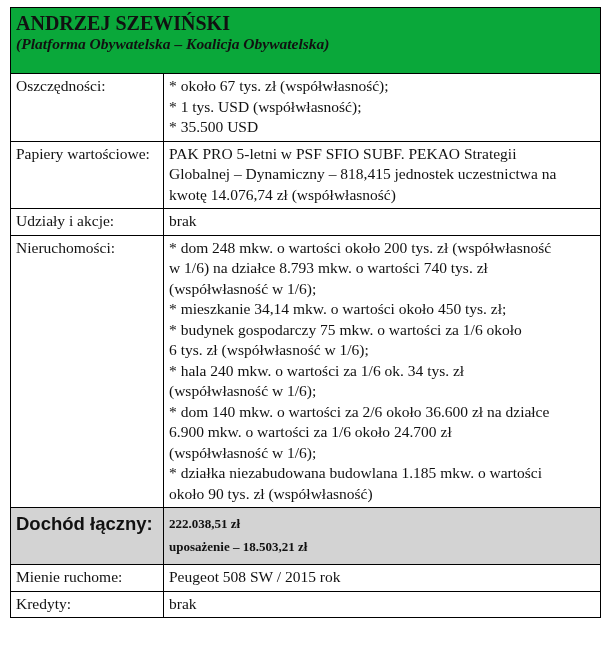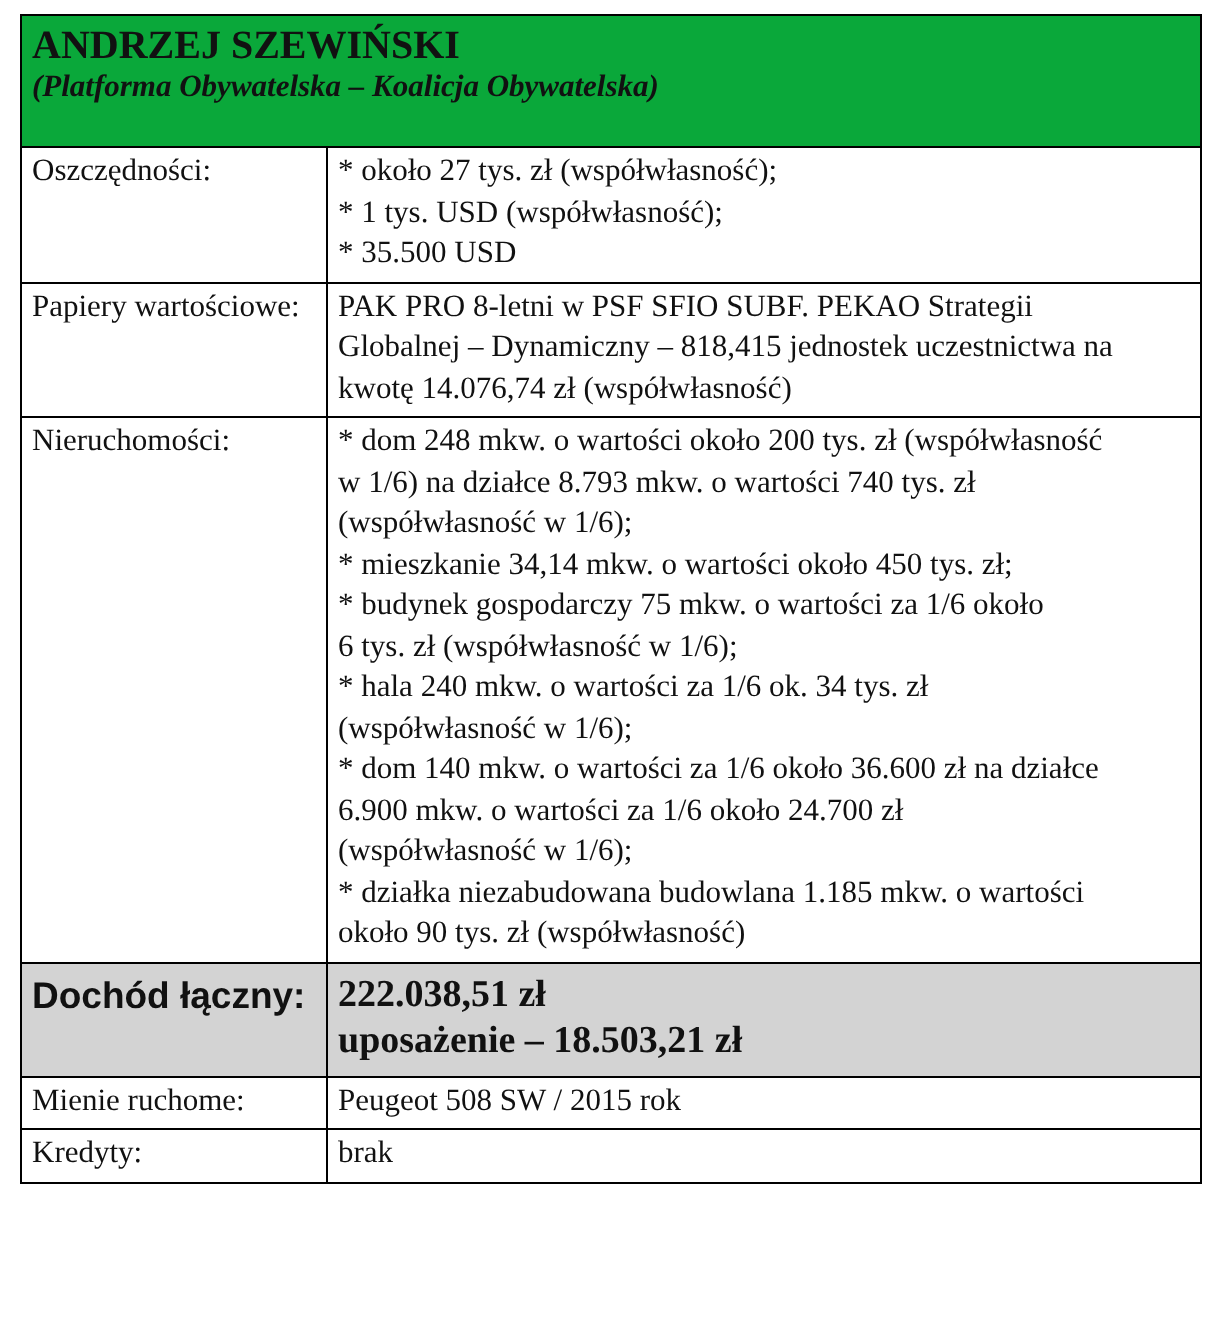--- a/index.html
+++ b/index.html
@@ -14,61 +14,67 @@
     height: 66px; box-sizing: border-box;
   }
   .header .name { font-weight: bold; font-size: 20px; line-height: 22px; color: #111; }
   .header .party { font-weight: bold; font-size: 15.5px; line-height: 19px; color: #111; font-style: italic; }
   table { border-collapse: collapse; width: 100%; table-layout: fixed; }
   td { border-top: 1px solid #000; vertical-align: top; font-size: 15.5px; line-height: 20.5px; padding: 2px 4px 3px 5px; }
   tr:first-child td { border-top: none; }
   td.label { width: 143px; border-right: 1px solid #000; }
   td.value { padding-left: 5px; padding-right: 2px; }
   .line { display: block; white-space: nowrap; }
-  tr.total td { background: #d3d3d3; font-weight: bold; font-size: 19px; line-height: 23px; padding-top: 4px; padding-bottom: 6px; }
+  tr.total td { background: #d3d3d3; font-weight: bold; font-size: 13px; line-height: 23px; padding-top: 4px; padding-bottom: 6px; }
   tr.total td.label { font-family: "Liberation Sans", sans-serif; font-size: 18.5px; margin-left: 24px; }
 </style>
 </head>
 <body>
 
 <div class="sheet">
   <div class="header">
     <div class="name">ANDRZEJ SZEWIŃSKI</div>
     <div class="party">(Platforma Obywatelska – Koalicja Obywatelska)</div>
   </div>
   <table>
     <tbody>
         <tr>
       <td class="label">Oszczędności:</td>
       <td class="value">
-        <span class="line">* około 27 tys. zł (współwłasność);</span>
+        <span class="line">* około 67 tys. zł (współwłasność);</span>
         <span class="line">* 1 tys. USD (współwłasność);</span>
         <span class="line">* 35.500 USD</span>
       </td>
     </tr>
     <tr>
       <td class="label">Papiery wartościowe:</td>
       <td class="value">
-        <span class="line">PAK PRO 8-letni w PSF SFIO SUBF. PEKAO Strategii</span>
+        <span class="line">PAK PRO 5-letni w PSF SFIO SUBF. PEKAO Strategii</span>
         <span class="line">Globalnej – Dynamiczny – 818,415 jednostek uczestnictwa na</span>
         <span class="line">kwotę 14.076,74 zł (współwłasność)</span>
+      </td>
+    </tr>
+    <tr>
+      <td class="label">Udziały i akcje:</td>
+      <td class="value">
+        <span class="line">brak</span>
       </td>
     </tr>
     <tr>
       <td class="label">Nieruchomości:</td>
       <td class="value">
         <span class="line">* dom 248 mkw. o wartości około 200 tys. zł (współwłasność</span>
         <span class="line">w 1/6) na działce 8.793 mkw. o wartości 740 tys. zł</span>
         <span class="line">(współwłasność w 1/6);</span>
         <span class="line">* mieszkanie 34,14 mkw. o wartości około 450 tys. zł;</span>
         <span class="line">* budynek gospodarczy 75 mkw. o wartości za 1/6 około</span>
         <span class="line">6 tys. zł (współwłasność w 1/6);</span>
         <span class="line">* hala 240 mkw. o wartości za 1/6 ok. 34 tys. zł</span>
         <span class="line">(współwłasność w 1/6);</span>
-        <span class="line">* dom 140 mkw. o wartości za 1/6 około 36.600 zł na działce</span>
+        <span class="line">* dom 140 mkw. o wartości za 2/6 około 36.600 zł na działce</span>
         <span class="line">6.900 mkw. o wartości za 1/6 około 24.700 zł</span>
         <span class="line">(współwłasność w 1/6);</span>
         <span class="line">* działka niezabudowana budowlana 1.185 mkw. o wartości</span>
         <span class="line">około 90 tys. zł (współwłasność)</span>
       </td>
     </tr>
     <tr class="total">
       <td class="label">Dochód łączny:</td>
       <td class="value">
         <span class="line">222.038,51 zł</span>

